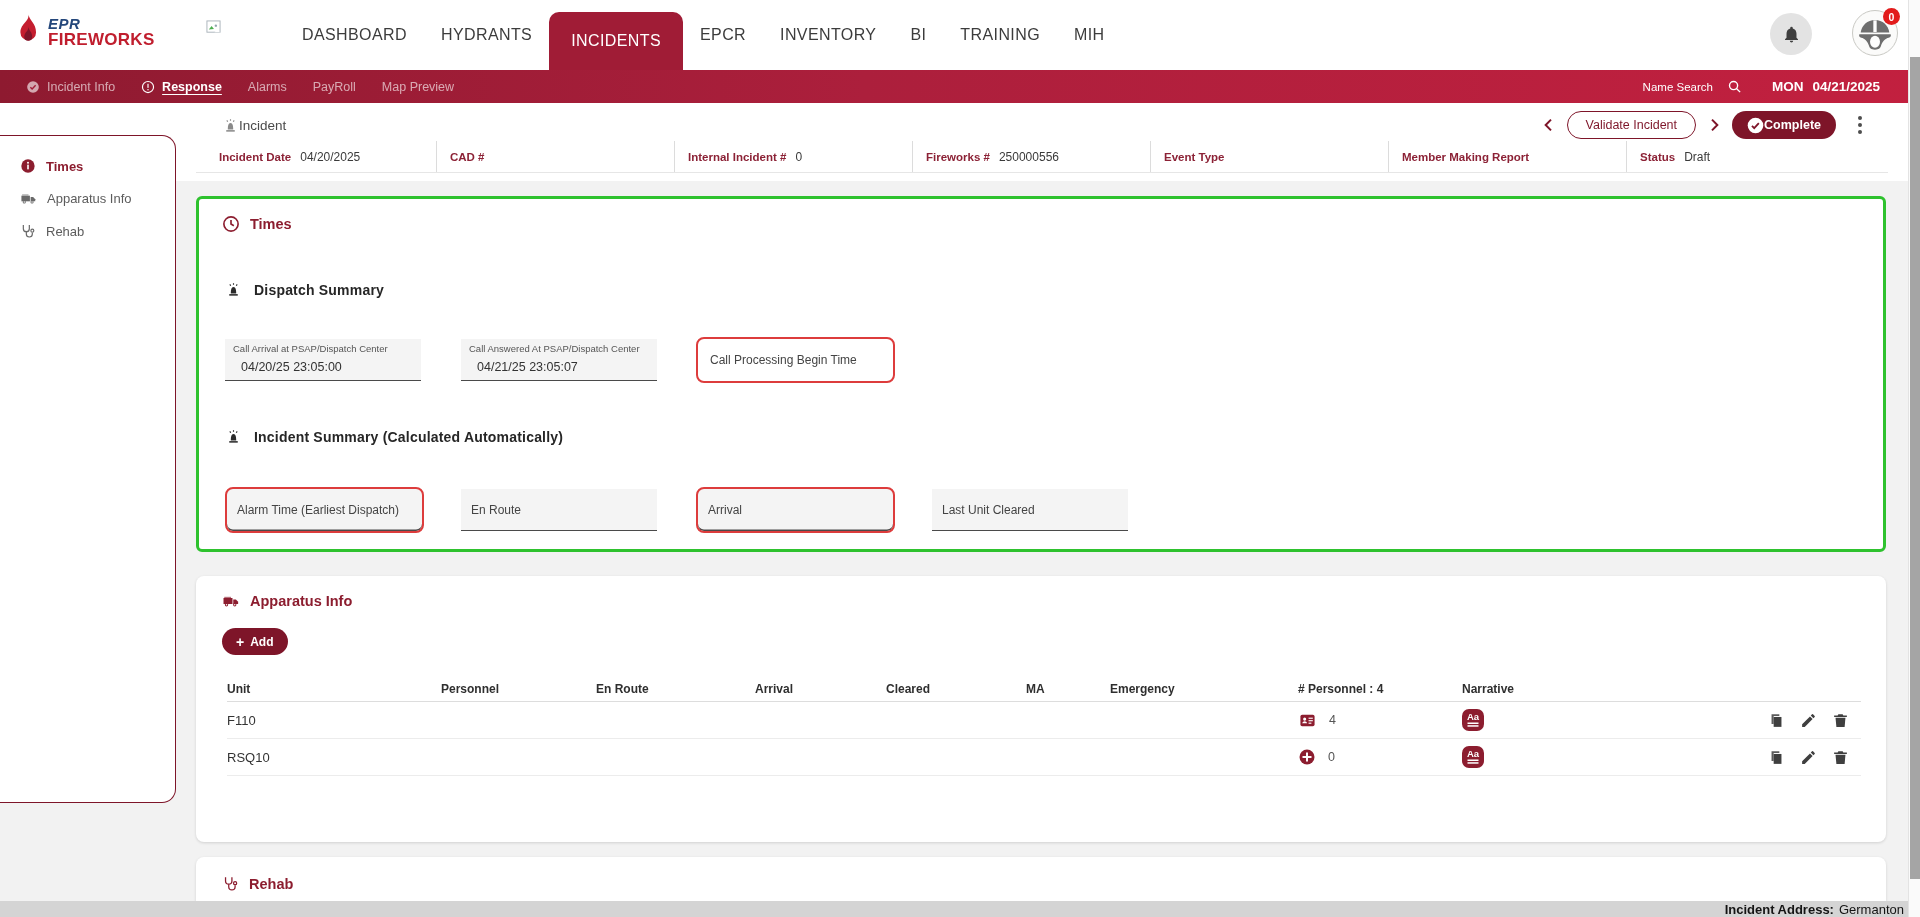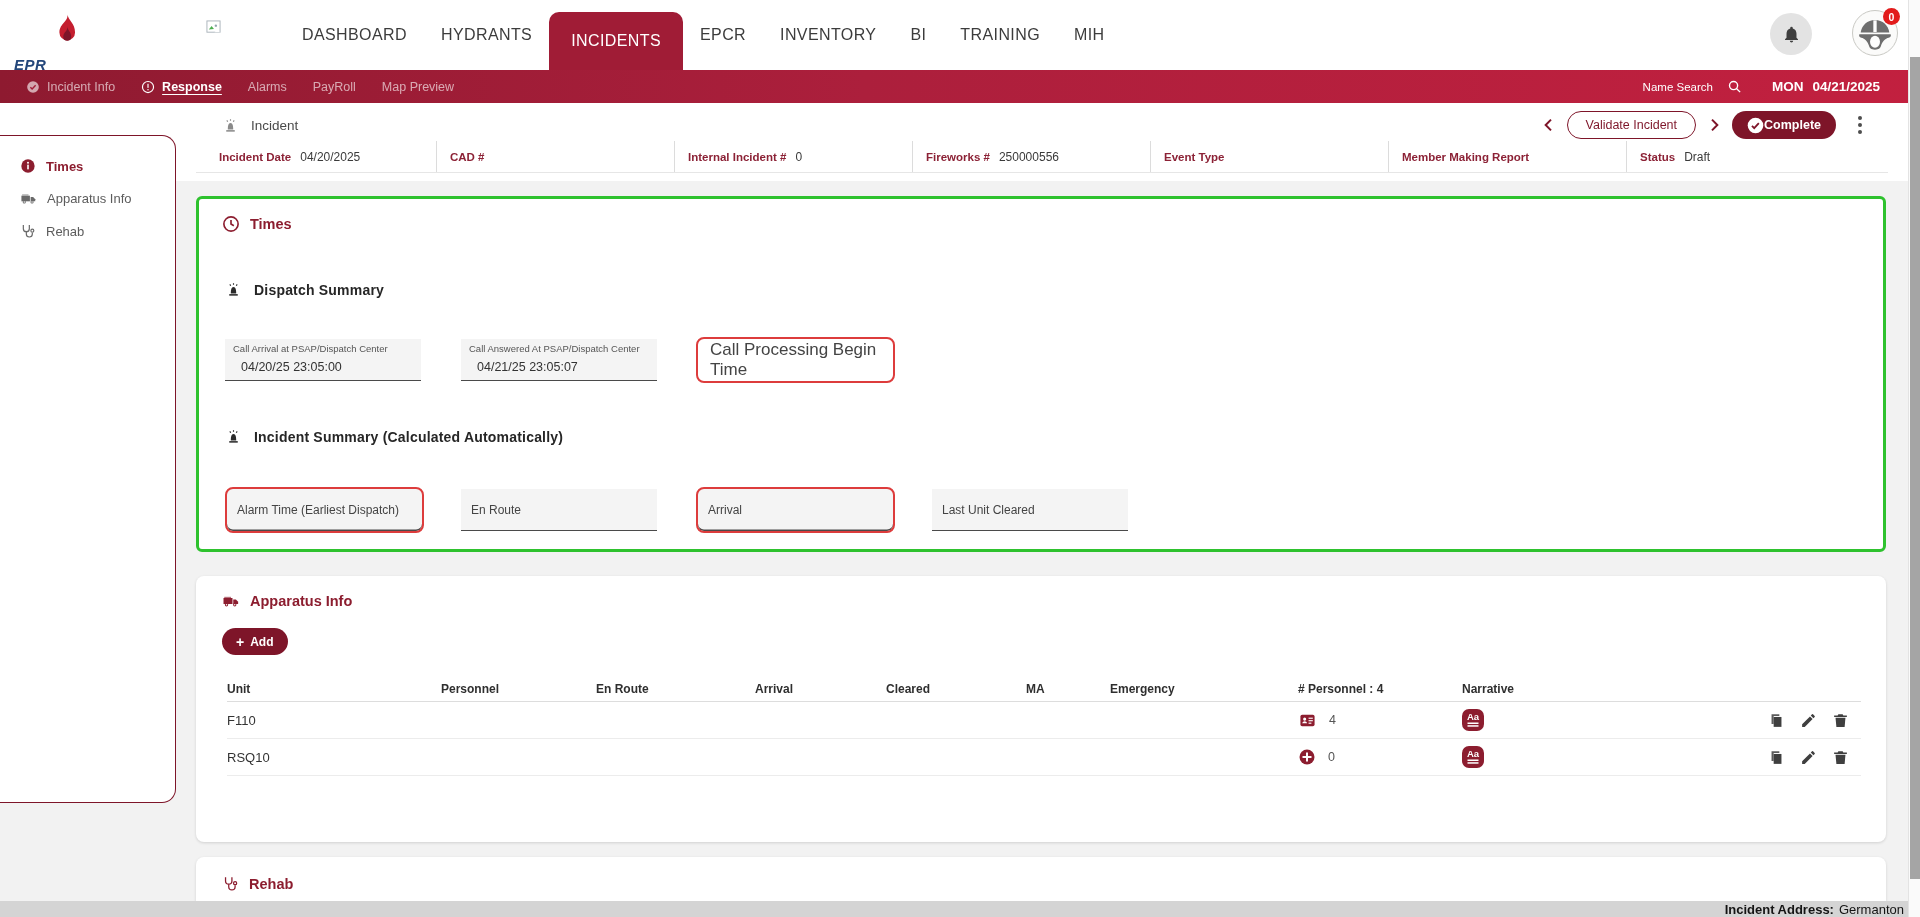--- a/index.html
+++ b/index.html
@@ -1,20 +1,20 @@
 <!DOCTYPE html>
 <html><head>
 <meta charset="utf-8">
 <style>
   * { margin:0; padding:0; box-sizing:border-box; }
   html,body { width:1920px; height:917px; overflow:hidden; font-family:"Liberation Sans", sans-serif; background:#F2F2F2; }
 
   
   .topbar { position:absolute; left:0; top:0; width:1920px; height:70px; background:#FFFFFF; z-index:20; }
-  .logo { position:absolute; left:14px; top:13px; display:flex; align-items:center; gap:6px;flex-direction:column; }
+  .logo { position:absolute; left:14px; top:13px; display:flex; align-items:center; gap:6px; }
   .logo-text { line-height:1; }
   .logo-epr { font-style:italic; font-weight:bold; font-size:15px; color:#24477B; letter-spacing:.5px; }
   .logo-fw  { font-weight:bold; font-size:17px; color:#C01E2E; letter-spacing:.3px; }
   .broken-img { position:absolute; left:206px; top:20px; }
   .topnav { position:absolute; left:285px; top:0; height:70px; display:flex; align-items:stretch; }
   .topnav-item { display:flex; align-items:center; padding:0 17px; font-size:16px; color:#3C3C3C; letter-spacing:.4px; cursor:pointer; }
   .topnav-item.active { background:#A01C36; color:#FFFFFF; border-radius:10px 10px 0 0; margin-top:12px; height:58px; padding:0 22px; }
   .bell-wrap { position:absolute; left:1770px; top:13px; width:42px; height:42px; border-radius:50%; background:#E3E3E3; display:flex; align-items:center; justify-content:center; cursor:pointer; }
   .avatar-wrap { position:absolute; left:1852px; top:10px; width:46px; height:46px; border-radius:50%; background:#FBFBFA; border:1px solid #C9C9C4; display:flex; align-items:flex-end; justify-content:center; overflow:visible; cursor:pointer; }
   .avatar-badge { position:absolute; right:-3px; top:-3px; width:17px; height:17px; border-radius:50%; background:#E21B1B; color:#fff; font-size:10.5px; font-weight:bold; display:flex; align-items:center; justify-content:center; }
@@ -25,21 +25,21 @@
   .subnav-item { display:flex; align-items:center; gap:7px; cursor:pointer; }
   .subnav-item.active { color:#FFFFFF; font-weight:bold; }
   .subnav-item.active .lbl { text-decoration:underline; text-underline-offset:3px; }
   .subnav-right { margin-left:auto; display:flex; align-items:center; gap:16px; padding-right:40px; }
   .name-search { font-size:11.5px; color:#FFFFFF; display:flex; align-items:center; gap:14px; cursor:pointer; }
   .subnav-date { display:flex; gap:9px; color:#FFFFFF; font-weight:bold; font-size:13.5px; margin-left:14px; }
 
   
   .header-strip { position:absolute; left:0; top:103px; width:1920px; height:78px; background:#FFFFFF; z-index:1; }
   .incident-titlebar { position:absolute; left:196px; top:110px; width:1692px; height:30px; display:flex; align-items:center; z-index:5; }
-  .incident-title { display:flex; align-items:center; gap:12px; margin-left:26px; color:#4A4A4A; font-size:13.5px; }
+  .incident-title { display:flex; align-items:center; margin-left:26px; color:#4A4A4A; font-size:13.5px; }
   .titlebar-actions { margin-left:auto; display:flex; align-items:center; gap:10px; padding-right:22px; }
   .chev-btn { background:none; border:none; cursor:pointer; display:flex; align-items:center; }
   .btn-validate { height:28px; padding:0 18px; border:1.5px solid #7E1529; border-radius:15px; background:#fff; color:#7E1529; font-size:12.5px; font-family:inherit; cursor:pointer; }
   .btn-complete { height:28px; padding:0 15px; border:none; border-radius:15px; background:#7E1529; color:#fff; font-size:12.5px; font-weight:bold; font-family:inherit; cursor:pointer; display:flex; align-items:center; gap:0; }
   .kebab { display:flex; flex-direction:column; gap:3px; margin-left:8px; cursor:pointer; padding:4px; }
   .kebab i { width:4px; height:4px; border-radius:50%; background:#4D4D4D; }
 
   .fields-row { position:absolute; left:196px; top:141px; width:1692px; height:32px; display:flex; border-bottom:1px solid #E6E6E6; z-index:5; background:#fff; }
   .field-cell { display:flex; align-items:center; gap:9px; padding-left:13px; width:238px; border-left:1px solid #DCDCDC; overflow:hidden; white-space:nowrap; }
   .field-cell:first-child { border-left:none; padding-left:23px; width:240px; }
@@ -53,21 +53,21 @@
   .side-item.active { color:#8C1D2F; font-weight:bold; }
 
   
   .times-card { position:absolute; left:196px; top:196px; width:1690px; height:356px; background:#FFFFFF; border:3px solid #2EC22E; border-radius:6px; z-index:5; }
   .card-title { display:flex; align-items:center; gap:10px; color:#8C1D2F; font-weight:bold; font-size:14.5px; }
   .times-card .card-title { position:absolute; left:23px; top:16px; }
   .sec-title { position:absolute; display:flex; align-items:center; gap:12px; color:#262626; font-weight:bold; font-size:14px; letter-spacing:.2px; }
   .fbox { position:absolute; width:196px; height:42px; background:#F4F4F4; border-bottom:1.5px solid #4A4A4A; }
   .fbox .fb-label { position:absolute; left:8px; top:4px; font-size:9.5px; color:#555; white-space:nowrap; }
   .fbox .fb-value { position:absolute; left:16px; bottom:6px; font-size:12.5px; color:#333; }
-  .fbox-empty { position:absolute; width:199px; height:46px; background:#FFFFFF; border:2px solid #DD3C3C; border-radius:8px; display:flex; align-items:center; padding-left:12px; font-size:17px; color:#444; }
+  .fbox-empty { position:absolute; width:199px; height:46px; background:#FFFFFF; border:2px solid #DD3C3C; border-radius:8px; display:flex; align-items:center; padding-left:12px; font-size:12px; color:#444; }
   .fbox-plain { position:absolute; width:196px; height:42px; background:#F4F4F4; border-bottom:1.5px solid #4A4A4A; display:flex; align-items:center; padding-left:10px; font-size:12px; color:#444; }
   .fbox-err { position:absolute; width:199px; height:46px; background:#F4F4F4; border:2px solid #DD3C3C; border-radius:8px; box-shadow:inset 0 -1.5px 0 #4A4A4A; display:flex; align-items:center; padding-left:10px; font-size:12px; color:#444; }
 
   
   .app-card { position:absolute; left:196px; top:576px; width:1690px; height:266px; background:#FFFFFF; border-radius:8px; box-shadow:0 1px 3px rgba(0,0,0,.14); z-index:5; }
   .app-card .card-title { position:absolute; left:26px; top:16px; }
   .btn-add { position:absolute; left:26px; top:52px; height:27px; padding:0 14px; border:none; border-radius:14px; background:#7E1529; color:#fff; font-size:12px; font-weight:bold; font-family:inherit; display:flex; align-items:center; gap:6px; cursor:pointer; }
   .apt-grid { display:grid; grid-template-columns:214px 155px 159px 131px 140px 84px 188px 164px 250px 1fr; align-items:center; }
   .apt-head { position:absolute; left:31px; top:100px; width:1634px; height:26px; border-bottom:1px solid #DDDDDD; font-size:12px; font-weight:bold; color:#2F2F2F; }
   .apt-row { position:absolute; left:31px; width:1634px; height:37px; border-bottom:1px solid #ECECEC; font-size:13px; color:#333; }

